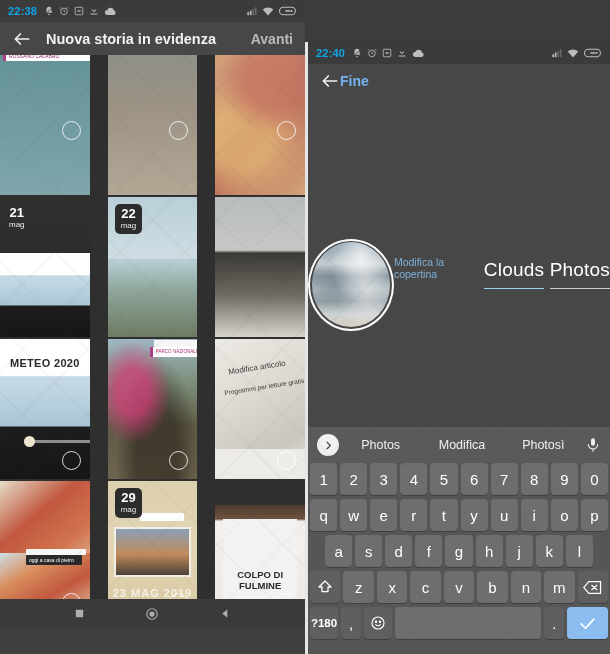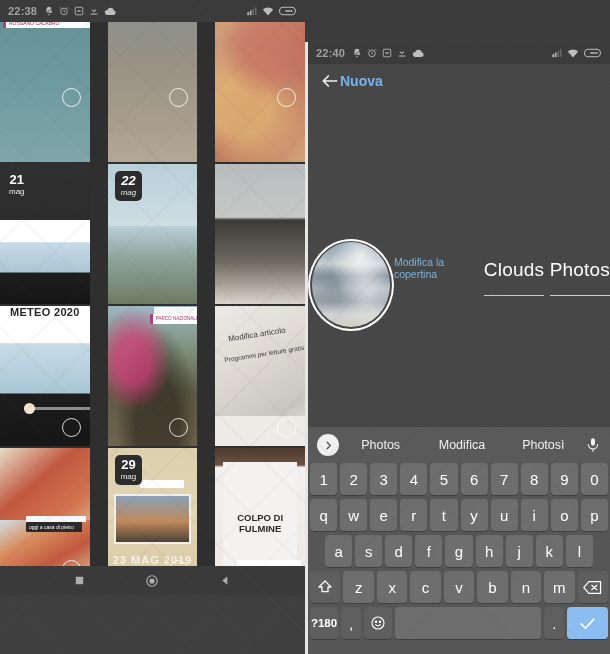--- a/index.html
+++ b/index.html
@@ -35,21 +35,21 @@
     z-index: 40;
   }
 
   
   .statusbar {
     position: relative; z-index: 5;
     height: 22px;
     background: #3b3b3b;
     display: flex; align-items: center;
     padding: 0 8px;
-    color: #a3a3a3;
+    color: #0ea5e9;
   }
   .sb-time {
     font-size: 11px; font-weight: bold;
     letter-spacing: .2px;
     margin-right: 7px;
   }
   .sb-icons-left { display: flex; align-items: center; gap: 5px; }
   .sb-spacer { flex: 1; }
   .sb-icons-right { display: flex; align-items: center; gap: 5px; }
   .sb-ic { display: block; opacity: .85; }
@@ -224,21 +224,21 @@
   }
   .title-text {
     color: #ffffff;
     font-size: 19px;
     letter-spacing: .2px;
     position: relative;
     white-space: pre;
   }
   .title-word {
     border-bottom: 1.6px solid #cfcfcf;
-    padding-bottom: 15px;
+    padding-bottom: 8px;
   }
   .title-word.spell { border-bottom-color: #9fd4ef; }
 
   
   .keyboard {
     position: relative;
     background: #565656;
     height: 235px;
     padding-bottom: 0;
   }
@@ -345,20 +345,27 @@
         <svg class="sb-ic" width="12" height="10" viewBox="0 0 24 20" fill="#d4d4d4">
             <path d="M12 19 1.5 6.8a16 16 0 0 1 21 0z"></path>
           </svg>
         <svg class="sb-ic" width="18" height="10" viewBox="0 0 34 16" fill="none" stroke="#d4d4d4" stroke-width="2">
             <rect x="1" y="1" width="30" height="14" rx="7"></rect>
             <path d="M12 8h10M24 6v4" stroke-width="2.4"></path>
           </svg>
       </span>
     </div>
 
+    <div class="appbar">
+      <svg class="back-arrow" viewBox="0 0 24 24" fill="none" stroke="#f0f0f0" stroke-width="2" stroke-linecap="round" stroke-linejoin="round">
+          <path d="M20 12H4M10 6l-6 6 6 6"></path>
+        </svg>
+      <div class="appbar-title">Nuova storia in evidenza</div>
+      <div class="appbar-action muted">Avanti</div>
+    </div>
 
     <div class="grid">
 
       <div class="cell" style="margin-top:-46px;height:186px;">
         <div class="im teal"></div>
 
         <div class="cap" style="left:3px;top:42px;width:88px;font-size:5px;color:#8a2f6a;border-left:3px solid #b13c86;">ROSSANO CALABRO</div>
         <div class="sel" style="bottom:55px;"></div>
       </div>
       <div class="cell" style="margin-top:-46px;height:186px;">
@@ -374,36 +381,36 @@
 
       <div class="cell" style="grid-row:2;">
         <div class="im dark"></div>
         <div class="im" style="top:56px;background:#ffffff;"></div>
         <div class="im meteo" style="top:56px;"></div>
         <div class="datebadge plain">
           <span class="d">21</span>
           <span class="m">mag</span>
         </div>
       </div>
-      <div class="cell" style="grid-row:2;font-style:italic;">
+      <div class="cell" style="grid-row:2;">
         <div class="im sky-a"></div>
         <div class="im" style="top:62px;background:linear-gradient(#b9cfd8,#8fa69c 40%,#6d7b62);"></div>
         <div class="datebadge">
           <span class="d">22</span>
           <span class="m">mag</span>
         </div>
       </div>
       <div class="cell" style="grid-row:2;">
         <div class="im" style="background:linear-gradient(#b9bcbd 0%,#c6c8c6 38%,#3b3a36 40%,#6e6a60 70%,#d8d4cc 100%);"></div>
       </div>
 
       <div class="cell" style="grid-row:3;">
         <div class="im" style="background:#ffffff;"></div>
         <div class="im meteo"></div>
-        <div class="bigtext" style="top:0;font-size:11px;">METEO 2020</div>
+        <div class="bigtext" style="top:18px;font-size:11px;">METEO 2020</div>
         <div class="slider" style="left:24px;bottom:36px;width:72px;"></div>
         <div class="sel"></div>
       </div>
       <div class="cell" style="grid-row:3;">
         <div class="im tree"></div>
         <div class="im" style="background:radial-gradient(ellipse at 28% 38%,rgba(210,60,120,.75) 0 18%,rgba(0,0,0,0) 42%),radial-gradient(ellipse at 55% 85%,rgba(40,35,25,.6) 0 30%,rgba(0,0,0,0) 60%);"></div>
         <div class="cap" style="left:42px;top:8px;width:58px;font-size:4.6px;color:#a6326e;border-left:3px solid #b13c86;">PARCO NAZIONALE DEL POLLINO</div>
         <div class="cap" style="left:46px;top:1px;width:52px;height:7px;background:#f6f6f6;"></div>
         <div class="sel"></div>
       </div>
@@ -426,21 +433,21 @@
         <div class="im sand"></div>
         <div class="datebadge">
           <span class="d">29</span>
           <span class="m">mag</span>
         </div>
         <div class="cap" style="left:32px;top:32px;width:44px;height:8px;"></div>
         <div class="innerphoto" style="left:6px;top:46px;right:6px;height:50px;"></div>
         <div class="bigtext" style="top:106px;font-size:11px;color:#f5f1e6;letter-spacing:1px;">23 MAG 2019</div>
         <div class="sel"></div>
       </div>
-      <div class="cell" style="grid-row:4;">
+      <div class="cell" style="grid-row:4;margin-top:24px;">
         <div class="im portrait"></div>
         <div class="facebox" style="left:8px;top:14px;right:8px;bottom:14px;"></div>
         <div class="face" style="left:30px;top:18px;width:40px;height:46px;"></div>
         <div class="mask" style="left:40px;top:42px;width:22px;height:14px;"></div>
         <div class="face" style="left:30px;top:80px;width:40px;height:46px;"></div>
         <div class="bigtext" style="top:64px;font-size:9.5px;letter-spacing:0;">COLPO DI FULMINE</div>
         <div class="cap" style="left:22px;top:112px;width:64px;height:9px;"></div>
         <div class="sel"></div>
       </div>
 
@@ -501,21 +508,21 @@
             <rect x="1" y="1" width="30" height="14" rx="7"></rect>
             <path d="M12 8h10M24 6v4" stroke-width="2.4"></path>
           </svg>
       </span>
     </div>
 
     <div class="appbar">
       <svg class="back-arrow" viewBox="0 0 24 24" fill="none" stroke="#f0f0f0" stroke-width="2" stroke-linecap="round" stroke-linejoin="round">
           <path d="M20 12H4M10 6l-6 6 6 6"></path>
         </svg>
-      <div class="appbar-action accent">Nuova</div>
+      <div class="appbar-action accent">Fine</div>
     </div>
 
     <div class="editor">
       <div class="cover-wrap">
         <div class="cover-img"></div>
         <div class="cover-ring"></div>
       </div>
       <div class="edit-cover-label">Modifica la copertina</div>
       <div class="title-input-wrap">
         <span class="title-text"><span class="title-word spell">Clouds</span> <span class="title-word">Photos</span></span>

